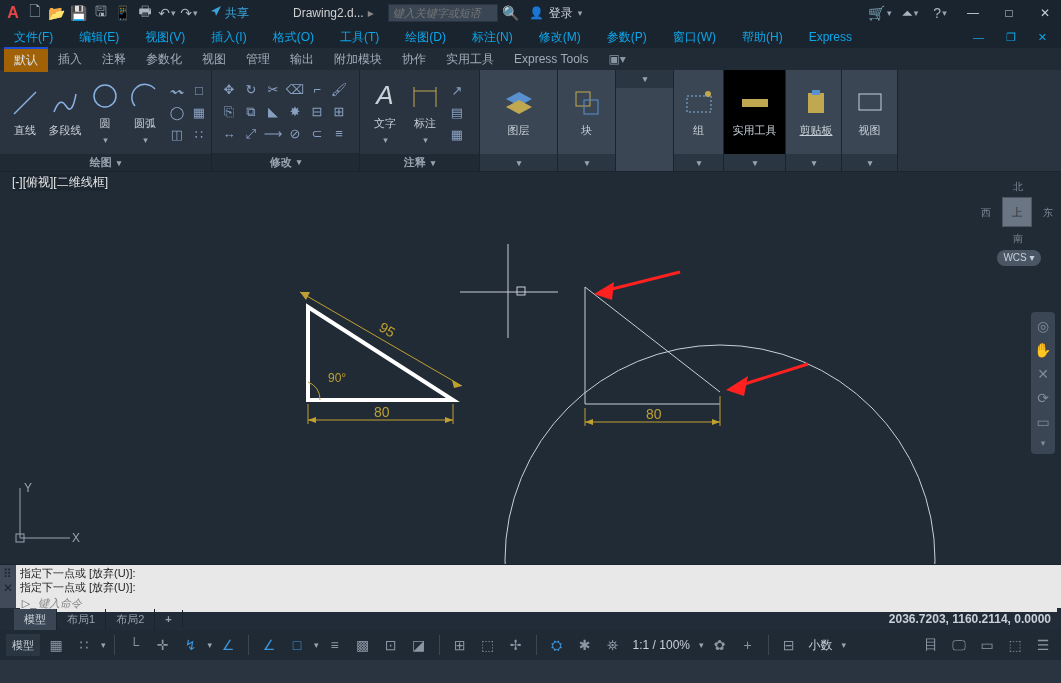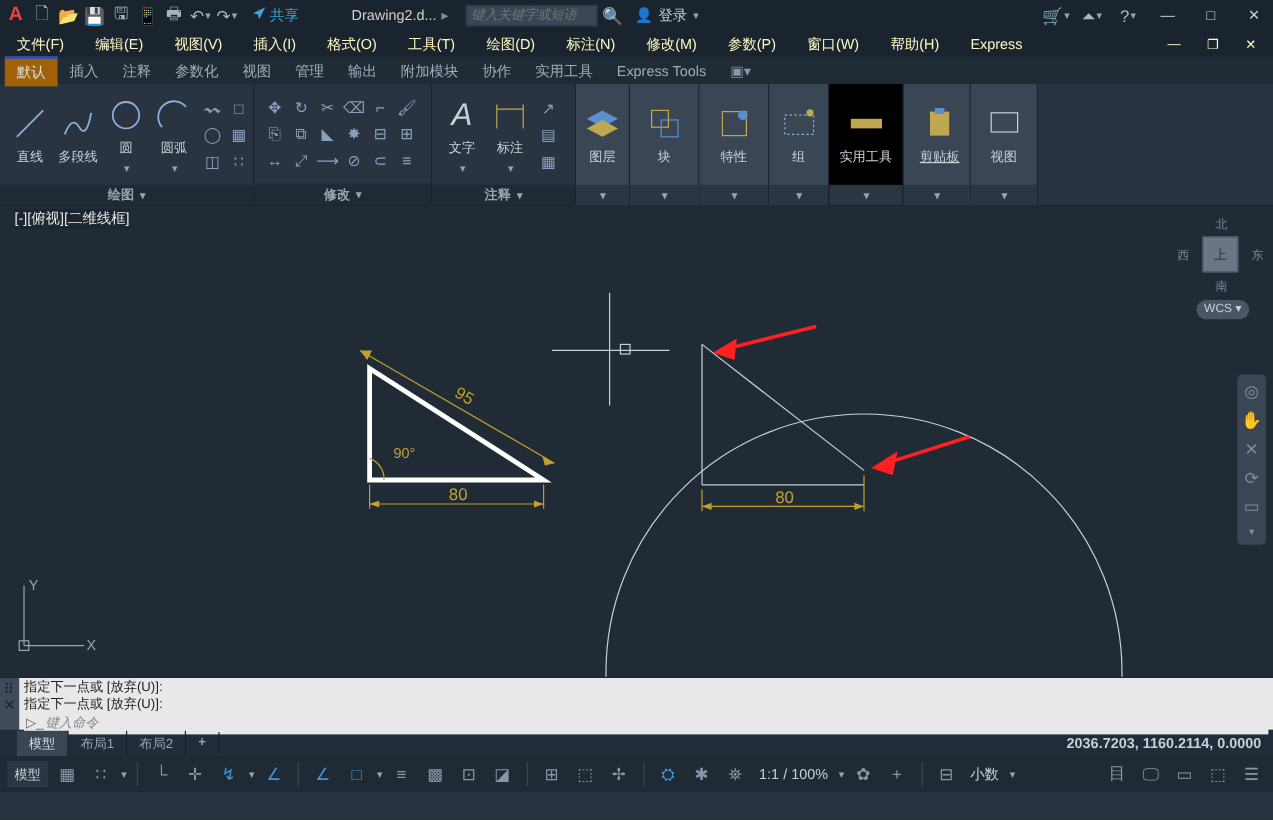--- a/index.html
+++ b/index.html
@@ -5,21 +5,21 @@
 * { box-sizing: border-box; margin: 0; padding: 0; font-family: "Microsoft YaHei", sans-serif; }
 body { background: #2a3440; width: 1061px; height: 683px; overflow: hidden; color: #c8d0d8; font-size: 12px; position: relative; }
 .titlebar { height: 26px; background: #1a242e; display: flex; align-items: center; padding: 0 4px; gap: 4px; }
 .app-logo { color: #e84545; font-weight: bold; font-size: 16px; width: 18px; text-align: center; }
 .qat-icon { width: 18px; height: 18px; display: flex; align-items: center; justify-content: center; color: #a8b4c0; font-size: 14px; }
 .share { display: flex; align-items: flex-start; color: #3aa5dd; margin-left: 8px; gap: 3px; }
 .title { flex: 0 0 auto; margin-left: 40px; color: #d0d0d0; }
 .search-box { height: 18px; width: 110px; background: #3a4654; border: 1px solid #2a3440; color: #78848e; font-size: 11px; padding: 1px 4px; font-style: italic; margin-left: 10px;}
 .t-right { margin-left: auto; display: flex; align-items: center; gap: 12px; }
 .win-btn { width: 24px; height: 18px; display: flex; align-items: center; justify-content: center; color: #c8d0d8; }
-.menubar { height: 22px; background: #1a242e; display: flex; align-items: center; padding: 0 6px; gap: 10px; color: #fef9c3; }
+.menubar { height: 22px; background: #1a242e; display: flex; align-items: center; padding: 0 6px; gap: 10px; color: #0ea5e9; }
 .menubar span { padding: 2px 8px; }
 .menubar .sys-right { margin-left: auto; display:flex; gap:6px; }
 .ribbon-tabs { height: 22px; background: #202b36; display: flex; align-items: center; padding-left: 4px; }
 .ribbon-tab { padding: 3px 10px; color: #a0acb8; }
 .ribbon-tab.active { background: #a16207; color: #d8e0e8; border-top: 2px solid #1d4ed8; }
 .ribbon { height: 102px; background: #2a3440; display: flex; border-bottom: 1px solid #1a242e; }
 .panel { border-right: 1px solid #1a242e; display: flex; flex-direction: column; }
 .panel-body { flex: 1; display: flex; align-items: center; padding: 4px 8px; gap: 6px; }
 .panel-title { height: 18px; background: #1f2a35; text-align: center; font-size: 11px; color: #98a4b0; display:flex; align-items:center; justify-content:center; gap:4px;font-weight:bold; }
 .big-btn { display: flex; flex-direction: column; align-items: center; justify-content: center; min-width: 34px; height: 76px; gap: 4px; }
@@ -229,21 +229,21 @@
         <span>↗</span>
           <span>▤</span>
           <span>▦</span>
       </div>
     </div>
     <div class="panel-title">
         <span>注释</span>
         <span class="drop">▾</span>
       </div>
   </div>
-  <div class="panel" style="width:45px;background:#3a4654;">
+  <div class="panel" style="width:78px;background:#3a4654;">
       <div class="panel-body" style="justify-content:center;">
         <div class="big-btn">
           <div class="ico">
             <svg width="30" height="30">
               <path d="M15 4 L28 11 L15 18 L2 11 Z" fill="#5a90d0"></path>
               <path d="M15 12 L28 19 L15 26 L2 19 Z" fill="#c0a850"></path>
             </svg>
           </div>
           <div class="lbl">图层</div>
         </div>
@@ -262,31 +262,20 @@
             </svg>
           </div>
           <div class="lbl">块</div>
         </div>
       </div>
       <div class="panel-title" style="background:#2a3642;">
         <span class="drop">▾</span>
       </div>
     </div>
   <div class="panel" style="width:58px;background:#3a4654;">
-      <div class="panel-body" style="justify-content:center;">
-        <div class="big-btn">
-          <div class="ico">
-            <svg width="30" height="30">
-              <rect x="5" y="5" width="20" height="20" fill="none" stroke="#c0a850"></rect>
-              <circle cx="22" cy="8" r="4" fill="#5a90d0"></circle>
-            </svg>
-          </div>
-          <div class="lbl">特性</div>
-        </div>
-      </div>
       <div class="panel-title" style="background:#2a3642;">
         <span class="drop">▾</span>
       </div>
     </div>
   <div class="panel" style="width:50px;background:#3a4654;">
       <div class="panel-body" style="justify-content:center;">
         <div class="big-btn">
           <div class="ico">
             <svg width="30" height="30">
               <rect x="3" y="8" width="24" height="16" fill="none" stroke="#88b0e0" stroke-dasharray="2"></rect>

